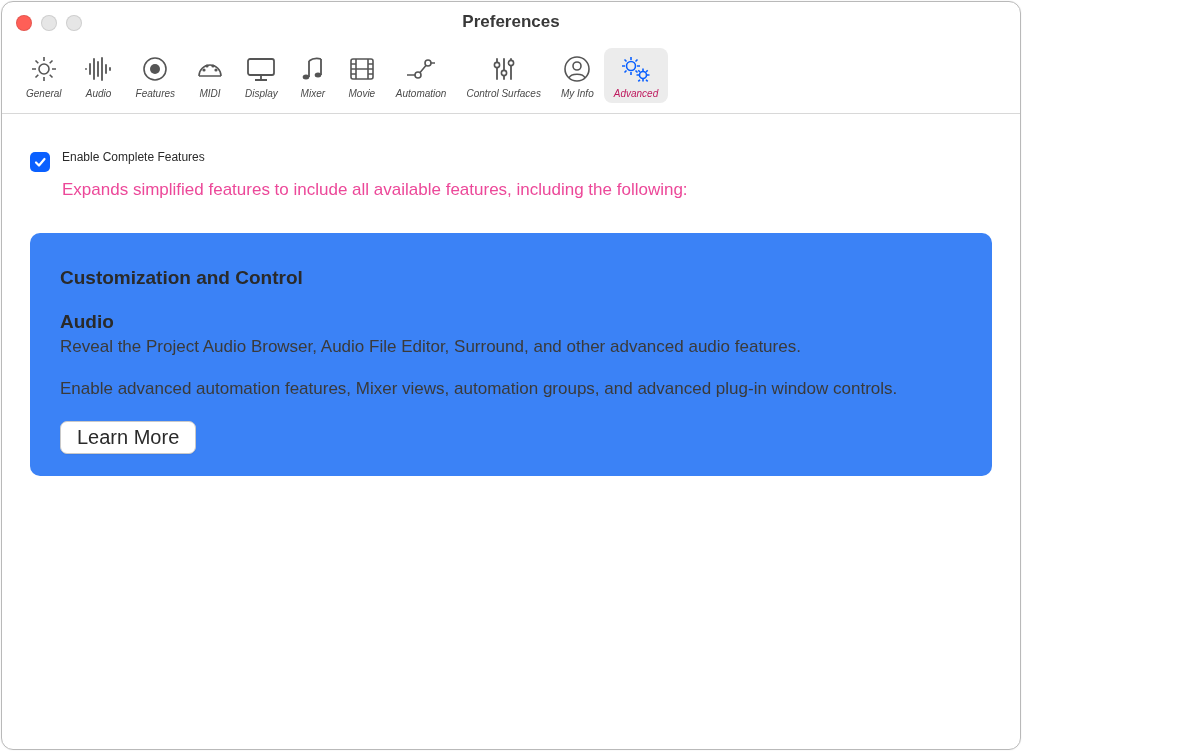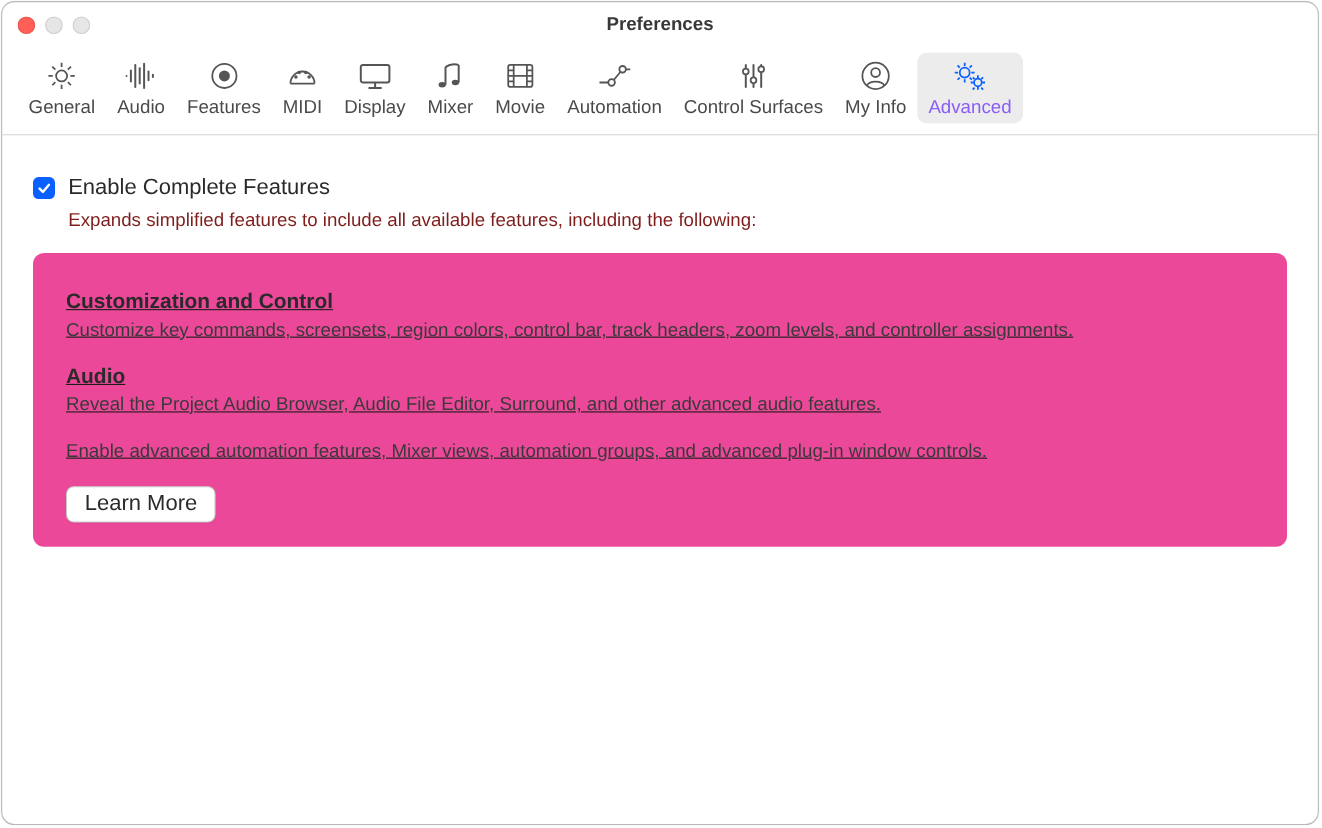--- a/index.html
+++ b/index.html
@@ -3,21 +3,21 @@
 <meta charset="utf-8">
 <style>
   html, body {
     margin: 0;
     padding: 0;
     background: #ffffff;
     font-family: -apple-system, "Helvetica Neue", Helvetica, Arial, sans-serif;
     color: #1c1c1c;
   }
   .window {
-    width: 1198px;
+    width: 1020px;
     height: 749px;
     border: 1px solid #b9b9b9;
     border-radius: 12px;
     margin: 1px;
     box-sizing: border-box;
     overflow: hidden;
     display: flex;
     flex-direction: column;
     background: #ffffff;
     box-shadow: 0 0 0 1px rgba(0,0,0,0.02);
@@ -59,35 +59,36 @@
     border-bottom: 1px solid #d8d8d8;
   }
   .tab {
     display: flex;
     flex-direction: column;
     align-items: center;
     justify-content: flex-end;
     padding: 6px 10px 4px 10px;
     border-radius: 8px;
     cursor: default;
-    font-size: 17px;
+    font-size: 10px;
     color: #4a4a4a;
     position: relative;
+    font-style: italic;
   }
   .tab .iconbox {
     height: 30px;
     display: flex;
     align-items: center;
     justify-content: center;
     margin-bottom: 4px;
   }
   .tab svg { display: block; }
   .tab.selected {
     background: #ececec;
-    color: #8b5cf6;
+    color: #be185d;
     text-align: center;
   }
   .tab.selected svg .stroke { stroke: #0a60ff; }
 
   .content {
     padding: 36px 28px 20px 28px;
     flex: 1;
     overflow: auto;
   }
   .row-check {
@@ -101,37 +102,36 @@
     border-radius: 5px;
     background: #0a60ff;
     display: flex;
     align-items: center;
     justify-content: center;
     margin-top: 2px;
     flex: none;
   }
   .chk svg { display:block; }
   .chk-label {
-    font-size: 20px;
+    font-size: 12px;
     color: #2a2a2a;
     font-weight: 400;
   }
   .chk-desc {
     font-size: 17px;
-    color: #7f1d1d;
+    color: #ec4899;
     margin-top: 8px;
     margin-left: 32px;
   }
 
   .panel {
-    margin-top: 20px;
-    background: #ec4899;
+    margin-top: 33px;
+    background: #3b82f6;
     border-radius: 10px;
     padding: 34px 30px 22px 30px;
-    text-decoration: underline;
   }
   .feature {
     margin-bottom: 22px;
   }
   .feature-title {
     font-size: 19px;
     font-weight: 600;
     color: #2a2a2a;
     margin-bottom: 4px;
   }
@@ -346,21 +346,20 @@
         </svg>
       </div>
       <div class="chk-label">Enable Complete Features</div>
     </div>
     <div class="chk-desc">Expands simplified features to include all available features, including the following:</div>
 
     <div class="panel">
 
       <div class="feature">
         <div class="feature-title">Customization and Control</div>
-        <div class="feature-desc">Customize key commands, screensets, region colors, control bar, track headers, zoom levels, and controller assignments.</div>
       </div>
 
 
       <div class="feature">
         <div class="feature-title">Audio</div>
         <div class="feature-desc">Reveal the Project Audio Browser, Audio File Editor, Surround, and other advanced audio features.</div>
       </div>
 
       <div class="feature">
         <div class="feature-desc">Enable advanced automation features, Mixer views, automation groups, and advanced plug-in window controls.</div>

